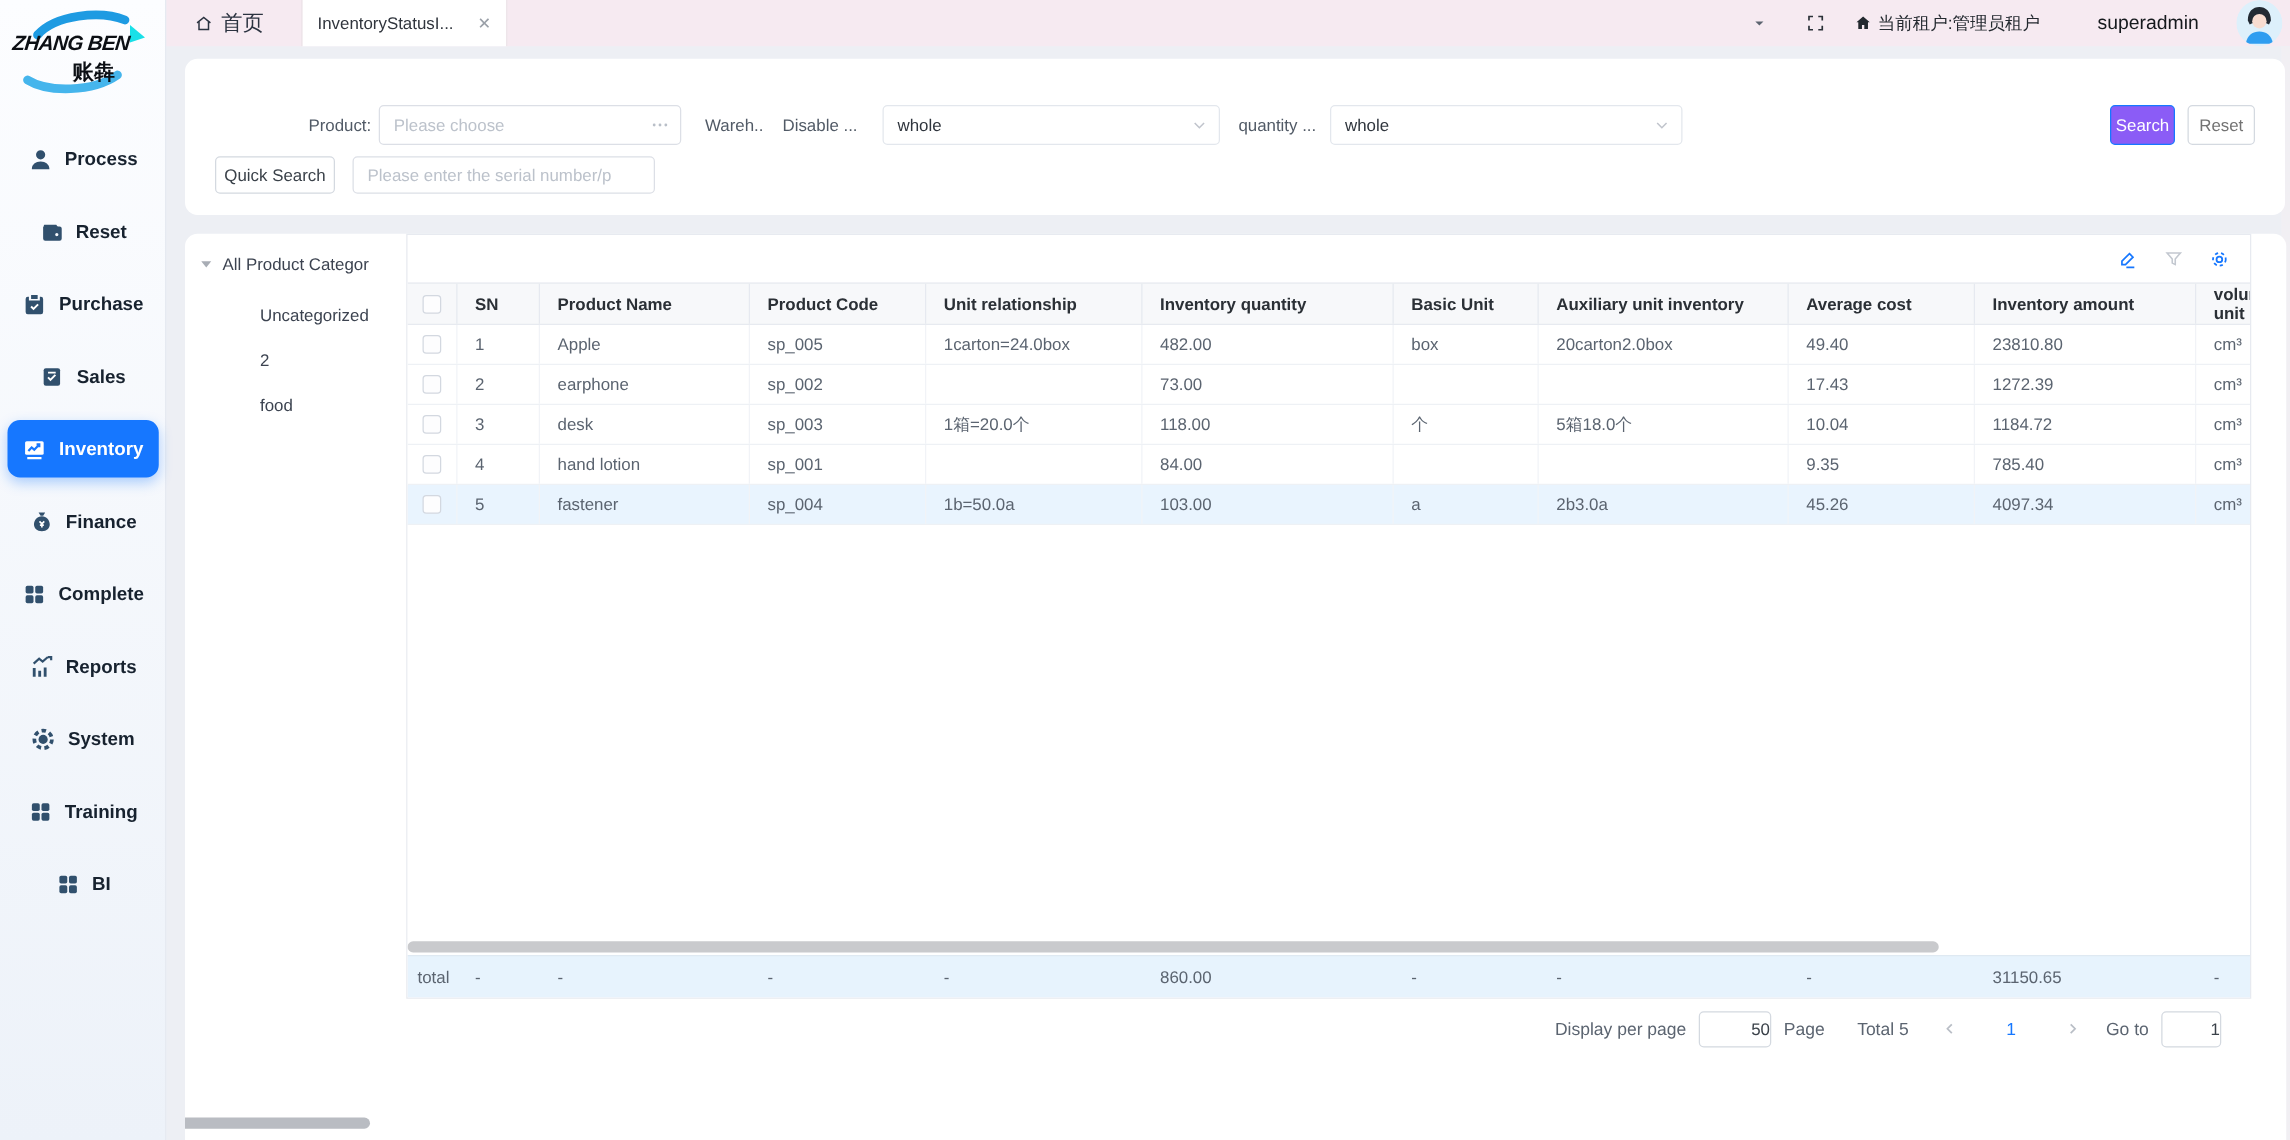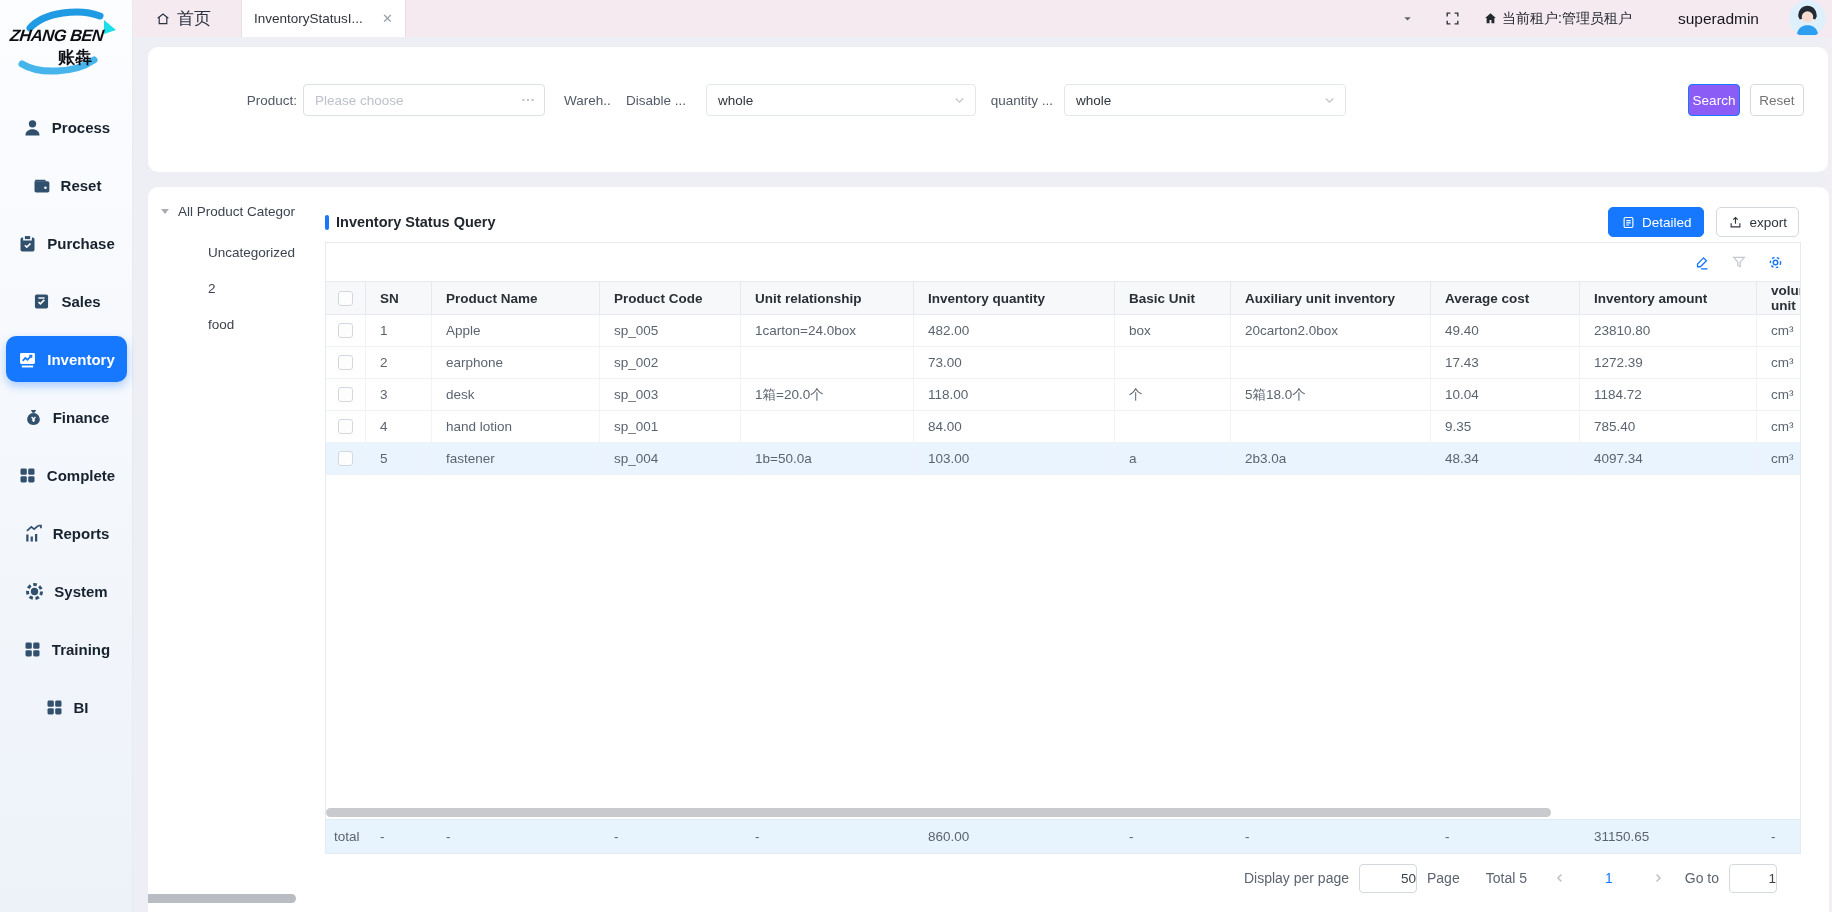--- a/index.html
+++ b/index.html
@@ -335,56 +335,44 @@
           <span>whole</span>
           <span class="suffix">
             <svg width="15" height="15" viewBox="0 0 24 24" fill="none" stroke="#c0c4cc" stroke-width="2">
                 <path d="M6 9.5l6 6 6-6"></path>
               </svg>
           </span>
         </div>
         <button class="btn btn-search">Search</button>
         <button class="btn btn-reset">Reset</button>
       </div>
+      <div class="f-row2">
+        <button class="btn-quick">Quick Search</button>
+        <div class="f-input in-serial">
+          <input placeholder="Please enter the serial number/p" style="">
+        </div>
+      </div>
     </section>
 
     <section class="main-card">
 
       <div class="tree">
         <div class="tree-root">
           <span class="tree-caret"></span>
           <span>All Product Categor</span>
         </div>
         <div class="tree-children" id="tree-children">
             <div class="tree-child">Uncategorized</div>
             <div class="tree-child">2</div>
             <div class="tree-child">food</div>
           </div>
         <div class="tree-scroll"></div>
       </div>
 
       <div class="table-region">
-        <div class="title-row">
-          <span class="title-bar"></span>
-          <span class="title-text">Inventory Status Query</span>
-          <button class="btn-detailed">
-            <svg width="15" height="15" viewBox="0 0 24 24">
-              <rect x="5" y="4" width="14" height="16" rx="2" fill="none" stroke="#fff" stroke-width="1.8"></rect>
-              <path d="M8.5 9h7M8.5 12.5h7M8.5 16h4.5" stroke="#fff" stroke-width="1.8"></path>
-            </svg>
-            <span>Detailed</span>
-          </button>
-          <button class="btn-export">
-            <svg width="15" height="15" viewBox="0 0 24 24" fill="none" stroke="#2e343c" stroke-width="1.8">
-              <path d="M12 14V4M8.5 7.5 12 4l3.5 3.5"></path>
-                <path d="M5 13v6h14v-6"></path>
-            </svg>
-            <span>export</span>
-          </button>
-        </div>
 
         <div class="table-box">
           <div class="tb-toolbar">
             <span class="tool-ic">
               <svg width="17" height="17" viewBox="0 0 24 24" fill="none" stroke="#1677ff" stroke-width="1.9">
                 <path d="M13.5 5.5l4 4L9 18H5v-4z"></path>
                   <path d="M10 21h9"></path>
               </svg>
             </span>
             <span class="tool-ic">
@@ -479,21 +467,21 @@
                 <div class="cell cb-cell" style="width:40px">
                   <span class="cb"></span>
                 </div>
                 <div class="cell" style="width:66px">5</div>
                 <div class="cell" style="width:168px">fastener</div>
                 <div class="cell" style="width:141px">sp_004</div>
                 <div class="cell" style="width:173px">1b=50.0a</div>
                 <div class="cell" style="width:201px">103.00</div>
                 <div class="cell" style="width:116px">a</div>
                 <div class="cell" style="width:200px">2b3.0a</div>
-                <div class="cell" style="width:149px">48.34</div>
+                <div class="cell" style="width:149px">45.26</div>
                 <div class="cell" style="width:177px">4097.34</div>
                 <div class="cell" style="width:60px">cm³</div>
               </div>
             </div>
           <div class="tb-filler"></div>
           <div class="tb-hscroll">
             <div class="thumb"></div>
           </div>
           <div class="tb-total" id="tb-total">
               <div class="cell total-lbl" style="width:40px">total</div>

